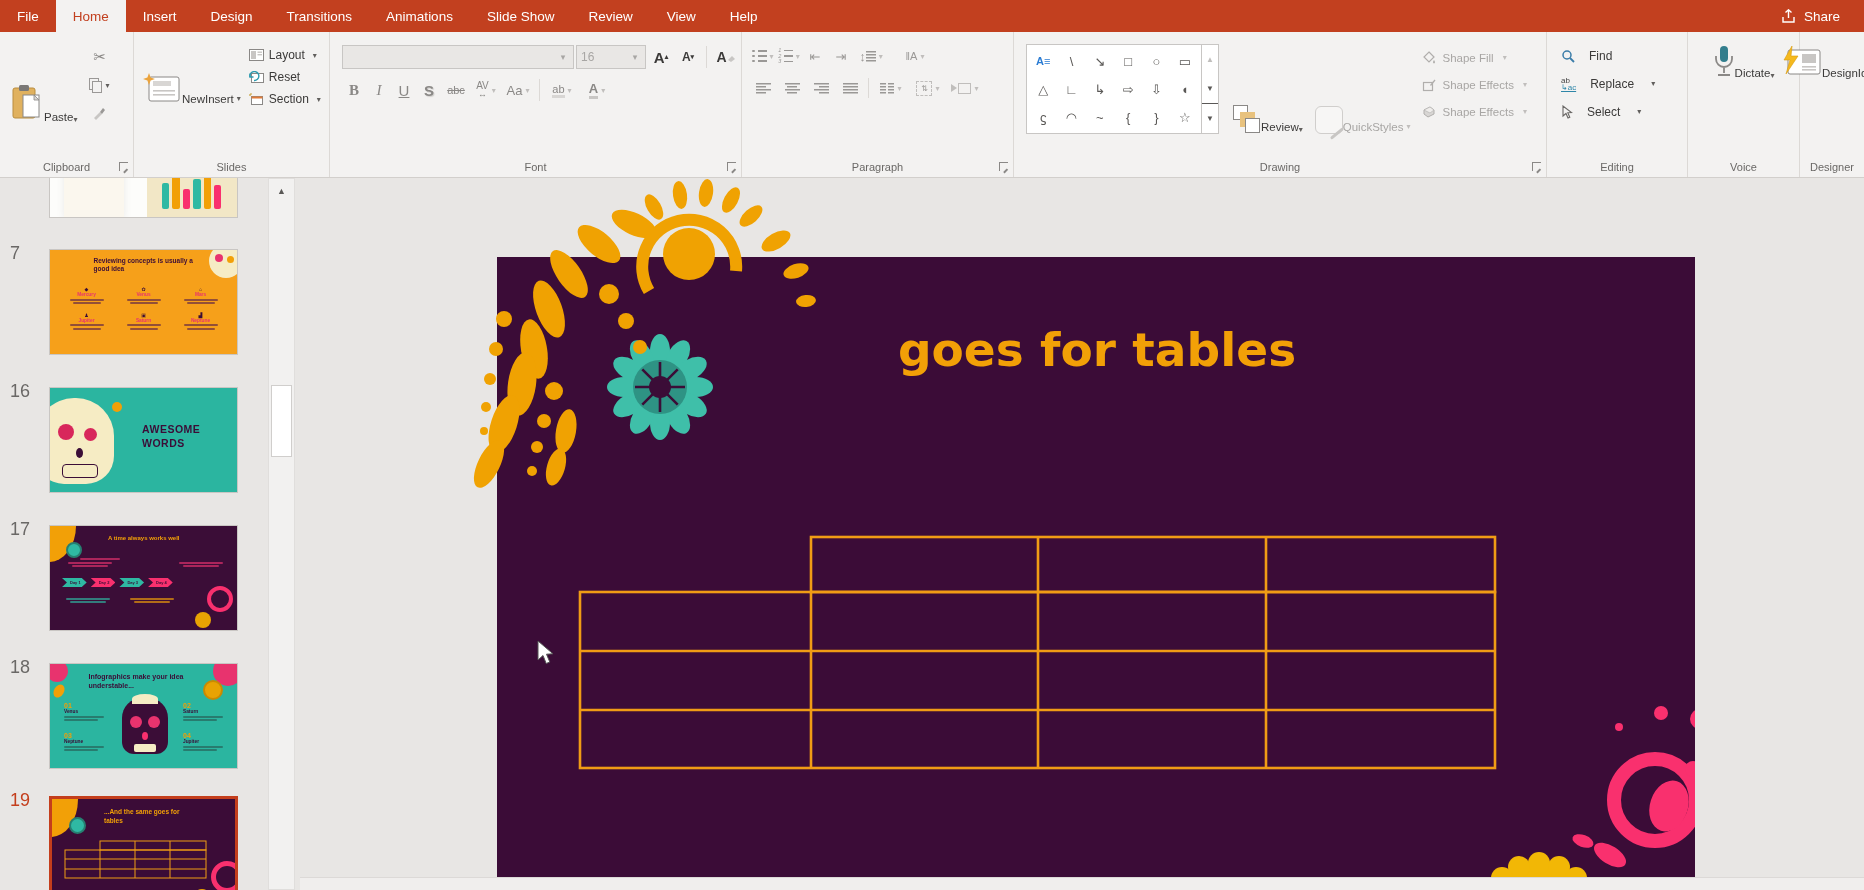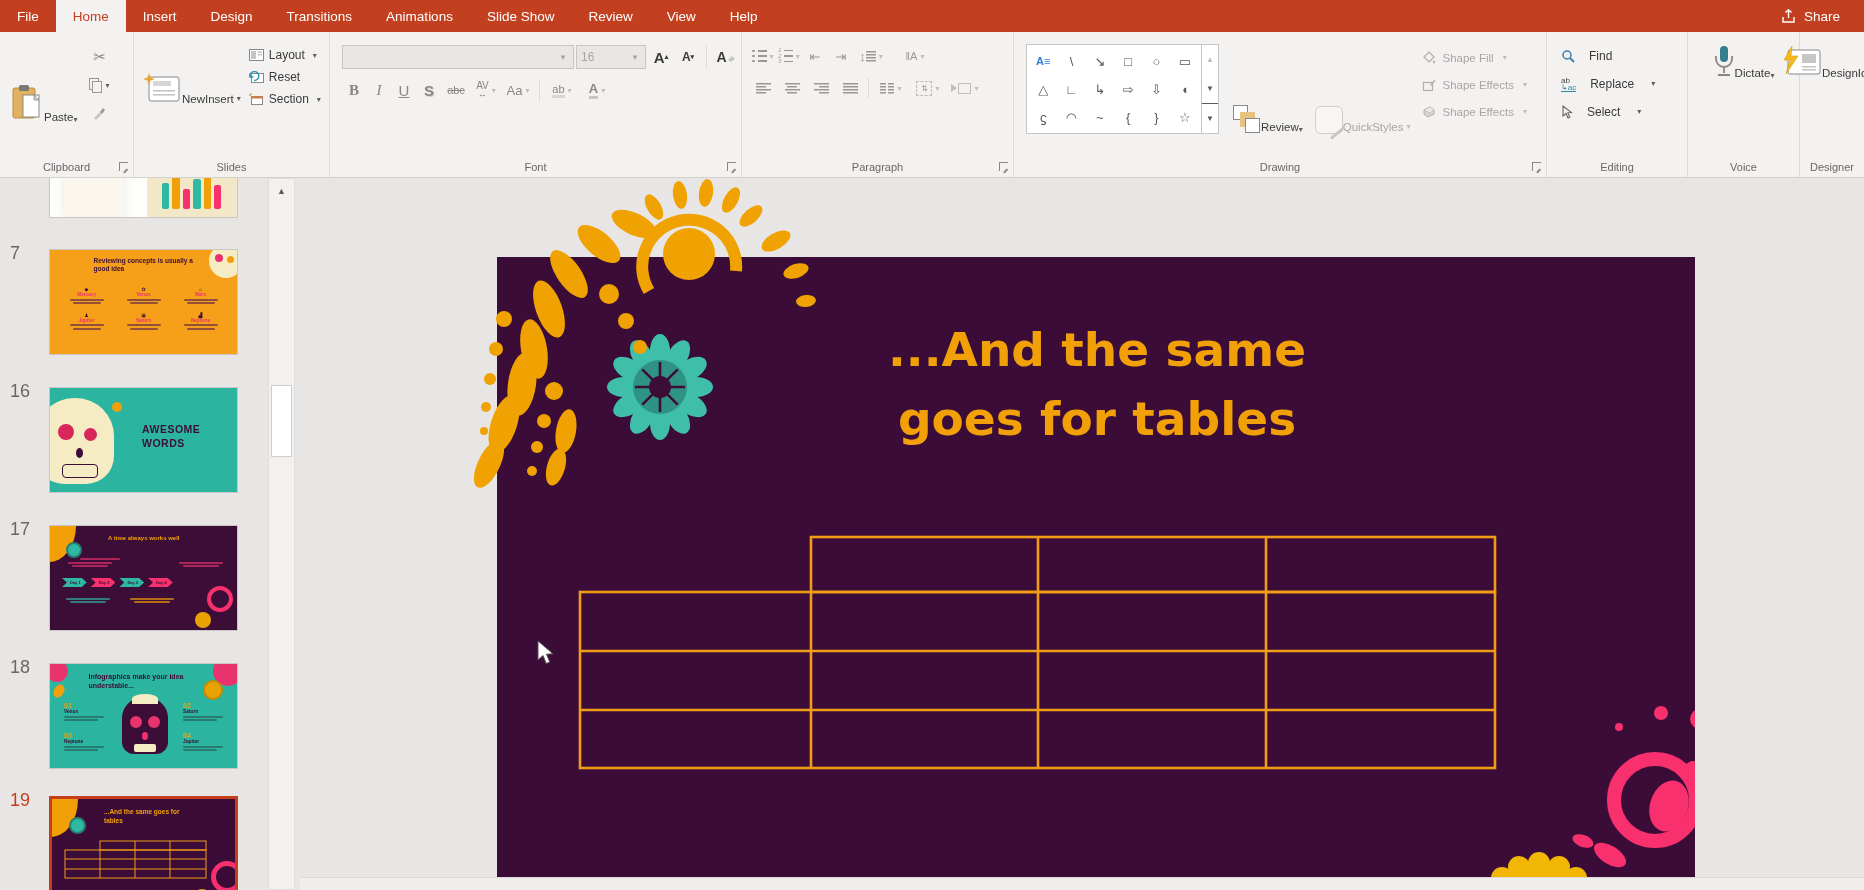--- a/index.html
+++ b/index.html
@@ -642,21 +642,20 @@
       <div class="pscroll">
         <span class="up">▲</span>
         <span class="pthumb"></span>
       </div>
     </div>
 
     <div class="canvas">
 
       <div class="slide">
         <div class="slide-title">
-          <div>...And the same</div>
           <div>goes for tables</div>
         </div>
 
         <svg width="1198" height="674" viewBox="0 0 1198 674" style="position:absolute;left:0;top:0;">
 
           <g fill="none" stroke="#F09C15" stroke-width="2.6">
             <rect x="314" y="280" width="684" height="55"></rect>
             <rect x="83" y="335" width="915" height="176"></rect>
             <path d="M541 280 V511 M769 280 V511 M314 335 V511 M83 394 H998 M83 453 H998"></path>
           </g>

